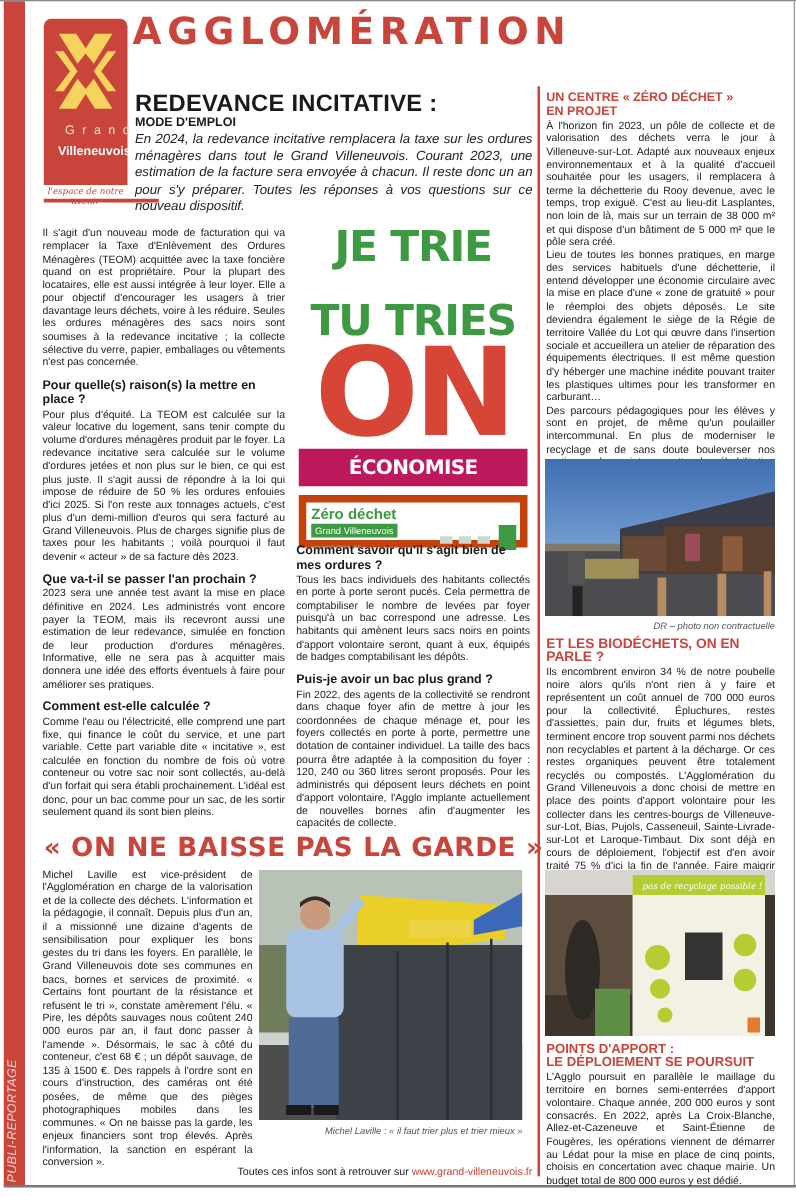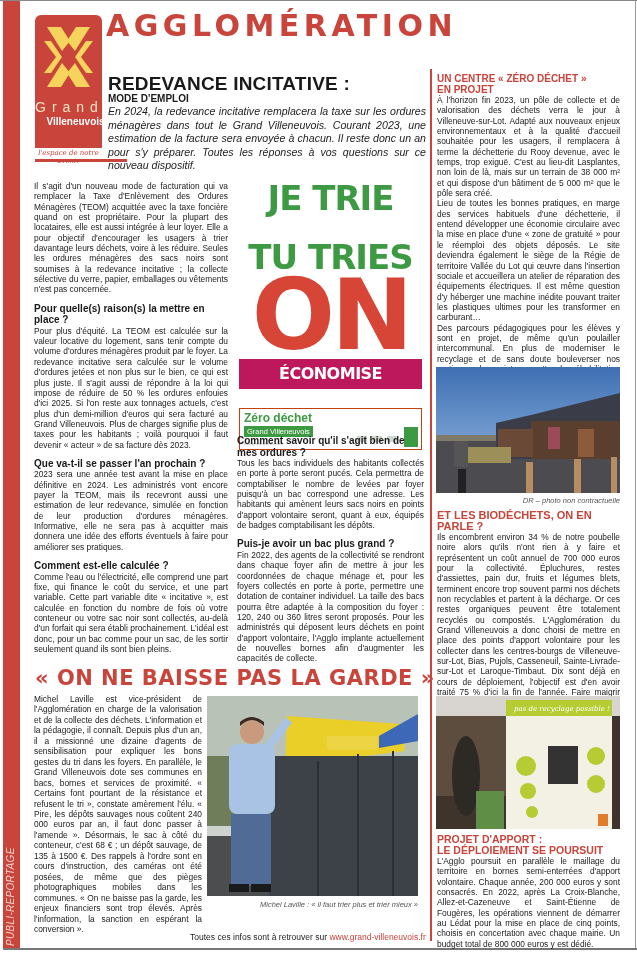--- a/index.html
+++ b/index.html
@@ -8,21 +8,21 @@
 
   .page { position: absolute; left: 0; top: 0; width: 637px; height: 957px; background: #fff; border-top: 1px solid #888; }
   .left-band { position: absolute; left: 3px; top: 0; width: 17px; height: 948px; background: #c9443a; }
   .band-label { position: absolute; left: 5px; top: 945px; transform-origin: left top; transform: rotate(-90deg); color: #f3d2cd; font-style: italic; font-size: 10px; letter-spacing: 0.3px; white-space: nowrap; }
   .bottom-rule { position: absolute; left: 3px; right: 0; top: 947px; height: 2px; background: #777; }
   .right-rule { position: absolute; right: 1px; top: 0; width: 1px; height: 948px; background: #999; }
 
   
   .logo { position: absolute; left: 35px; top: 14px; width: 67px; height: 133px; background: #c9443a; border-radius: 6px 6px 0 0; }
   .logo svg { position: absolute; left: 6px; top: 6px; }
-  .logo-grand { position: absolute; left: 0; width: 67px; top: 84px; text-align: right; color: #f6e3c2; font-size: 14px; letter-spacing: 6px; font-weight: 300; }
+  .logo-grand { position: absolute; left: 0; width: 67px; top: 84px; text-align: left; color: #f6e3c2; font-size: 10px; letter-spacing: 6px; font-weight: 300; padding-left: 17px; }
   .logo-vill { position: absolute; left: 0; width: 81px; top: 101px; text-align: center; color: #fff; font-size: 10px; font-weight: bold; }
   .logo-tag { position: absolute; left: 35px; top: 148px; width: 67px; text-align: center; color: #c9443a; font-size: 7px; font-style: italic; font-family: "DejaVu Serif", serif; }
 
   .main-title { position: absolute; left: 106px; top: 10px; color: #c9443a; font-weight: bold; font-size: 30px; line-height: 30px; letter-spacing: 4.5px; font-family: "DejaVu Sans", sans-serif; }
 
   .h-redev { position: absolute; left: 108px; top: 72px; font-size: 19px; font-weight: bold; color: #1a1a1a; letter-spacing: 0.2px; }
   .h-redev-sub { position: absolute; left: 108px; top: 92px; font-size: 10px; font-weight: bold; }
   .intro { position: absolute; left: 108px; top: 104px; width: 318px; font-size: 10.6px; line-height: 13.6px; font-style: italic; color: #222; text-align: justify; }
   .intro-rule { position: absolute; left: 35px; top: 158px; width: 92px; height: 3px; background: #c9443a; }
 
@@ -35,21 +35,21 @@
 
   .col-right h2 { font-size: 10px; line-height: 11px; color: #c9443a; font-weight: bold; text-align: left; }
 
   
   .poster { position: absolute; left: 237px; top: 180px; width: 187px; height: 247px; background: #fff; }
   .poster .l1, .poster .l2 { color: #3d9a43; font-weight: bold; font-family: "DejaVu Sans", sans-serif; text-align: center; letter-spacing: -1px; margin-top: 26px; }
   .poster .l1 { font-size: 34px; line-height: 34px; margin-top: 0; }
   .poster .l2 { font-size: 34px; line-height: 32px; }
   .poster .on { color: #d64535; font-weight: bold; font-size: 98px; line-height: 84px; text-align: center; font-family: "DejaVu Sans", sans-serif; letter-spacing: -4px; }
   .poster .eco { background: #be185d; color: #fff; font-weight: bold; font-size: 16px; line-height: 30px; text-align: center; font-family: "DejaVu Sans", sans-serif; margin: 2px 2px 0; letter-spacing: -0.5px; }
-  .zd-box { position: relative; margin: 19px 2px 0; height: 42px; border: 1px solid #c2410c; }
+  .zd-box { position: relative; margin: 7px 2px 0; height: 42px; border: 6px solid #c2410c; }
   .zd-title { position: absolute; left: 4px; top: 2px; color: #3d9a43; font-weight: bold; font-size: 12px; }
   .zd-sub { position: absolute; left: 4px; top: 17px; background: #3d9a43; color: #fff; font-size: 7.5px; padding: 1px 3px; }
   .zd-logos { position: absolute; right: 24px; top: 27px; display: flex; gap: 5px; }
   .zd-logos span { display: block; width: 10px; height: 6px; background: #cfd8cf; }
   .zd-badge { position: absolute; right: 3px; top: 18px; width: 14px; height: 20px; background: #3d9a43; }
   .zd-url { position: absolute; left: 4px; top: 33px; font-size: 3.5px; color: #aaa; }
 
   
   .photo { position: absolute; overflow: hidden; }
   .photo-center { left: 436px; top: 366px; width: 184px; height: 126px; }
@@ -187,21 +187,21 @@
       <circle cx="90" cy="70" r="10" fill="#b5cc33"></circle>
       <circle cx="160" cy="60" r="9" fill="#b5cc33"></circle>
       <circle cx="92" cy="95" r="8" fill="#b5cc33"></circle>
       <circle cx="160" cy="88" r="9" fill="#b5cc33"></circle>
       <circle cx="96" cy="116" r="6" fill="#b5cc33"></circle>
       <rect x="162" y="118" width="10" height="12" fill="#e27b2a"></rect>
     </svg>
   </div>
 
   <div class="col col-right" style="left:437px; top:833px; width:183px;">
-    <h2 style="font-size:10.5px;">PROJET D'APPORT :</h2>
+    <h2 style="font-size:10.5px;">POINTS D'APPORT :</h2>
     <h2 style="font-size:10.5px;">LE DÉPLOIEMENT SE POURSUIT</h2>
     <p>L'Agglo poursuit en parallèle le maillage du territoire en bornes semi-enterrées d'apport volontaire. Chaque année, 200 000 euros y sont consacrés. En 2022, après La Croix-Blanche, Allez-et-Cazeneuve et Saint-Étienne de Fougères, les opérations viennent de démarrer au Lédat pour la mise en place de cinq points, choisis en concertation avec chaque mairie. Un budget total de 800 000 euros y est dédié.</p>
   </div>
 
   <div class="garde-title">« ON NE BAISSE PAS LA GARDE »</div>
   <div class="col" style="left:34px; top:693px; width:168px; line-height:10.45px;">
     <p>Michel Laville est vice-président de l'Agglomération en charge de la valorisation et de la collecte des déchets. L'information et la pédagogie, il connaît. Depuis plus d'un an, il a missionné une dizaine d'agents de sensibilisation pour expliquer les bons gestes du tri dans les foyers. En parallèle, le Grand Villeneuvois dote ses communes en bacs, bornes et services de proximité. « Certains font pourtant de la résistance et refusent le tri », constate amèrement l'élu. « Pire, les dépôts sauvages nous coûtent 240 000 euros par an, il faut donc passer à l'amende ». Désormais, le sac à côté du conteneur, c'est 68 € ; un dépôt sauvage, de 135 à 1500 €. Des rappels à l'ordre sont en cours d'instruction, des caméras ont été posées, de même que des pièges photographiques mobiles dans les communes. « On ne baisse pas la garde, les enjeux financiers sont trop élevés. Après l'information, la sanction en espérant la conversion ».</p>
   </div>
 
   <div class="photo photo-laville">

